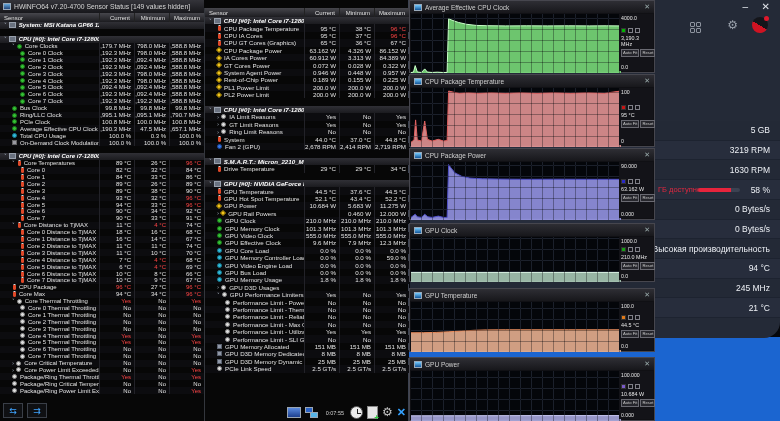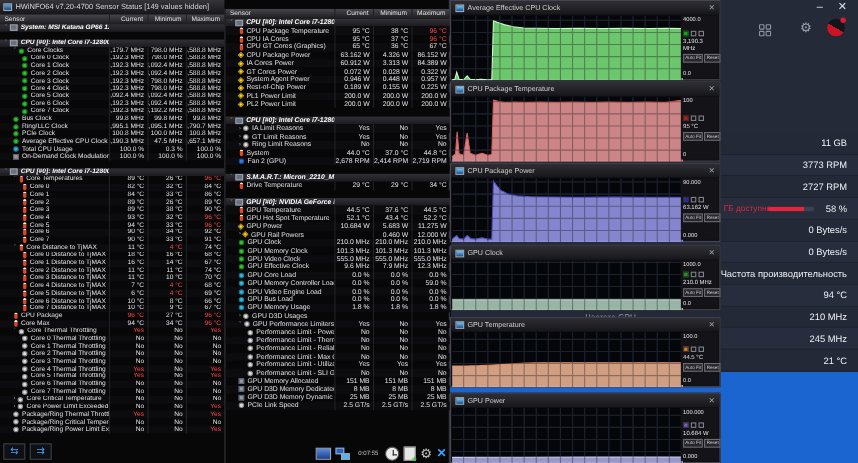--- a/index.html
+++ b/index.html
@@ -96,50 +96,46 @@
     <span class="msi-grid">
         <span></span>
         <span></span>
         <span></span>
         <span></span>
       </span>
     <span class="msi-gear">⚙</span>
     <span class="msi-logo"></span>
     <div class="msi-rows" id="msiRows">
         <div class="mrow">
-          <span>11 GB</span>
+          <span>5 GB</span>
         </div>
         <div class="mrow">
-          <span>3773 RPM</span>
+          <span>3219 RPM</span>
         </div>
         <div class="mrow">
-          <span>2727 RPM</span>
+          <span>1630 RPM</span>
         </div>
         <div class="mrow">
           <span class="redlab">ГБ доступно</span>
           <span class="pbar">
             <i style="width: 78%;"></i>
           </span>
           <span>58 %</span>
         </div>
         <div class="mrow">
           <span>0 Bytes/s</span>
         </div>
         <div class="mrow">
           <span>0 Bytes/s</span>
         </div>
         <div class="mrow">
-          <span>Частота производительность</span>
+          <span>Высокая производительность</span>
         </div>
         <div class="mrow">
           <span>94 °C</span>
-        </div>
-        <div class="mrow">
-          <span class="sliver">Частота GPU</span>
-          <span>210 MHz</span>
         </div>
         <div class="mrow">
           <span>245 MHz</span>
         </div>
         <div class="mrow">
           <span>21 °C</span>
         </div>
       </div>
   </div>
 

